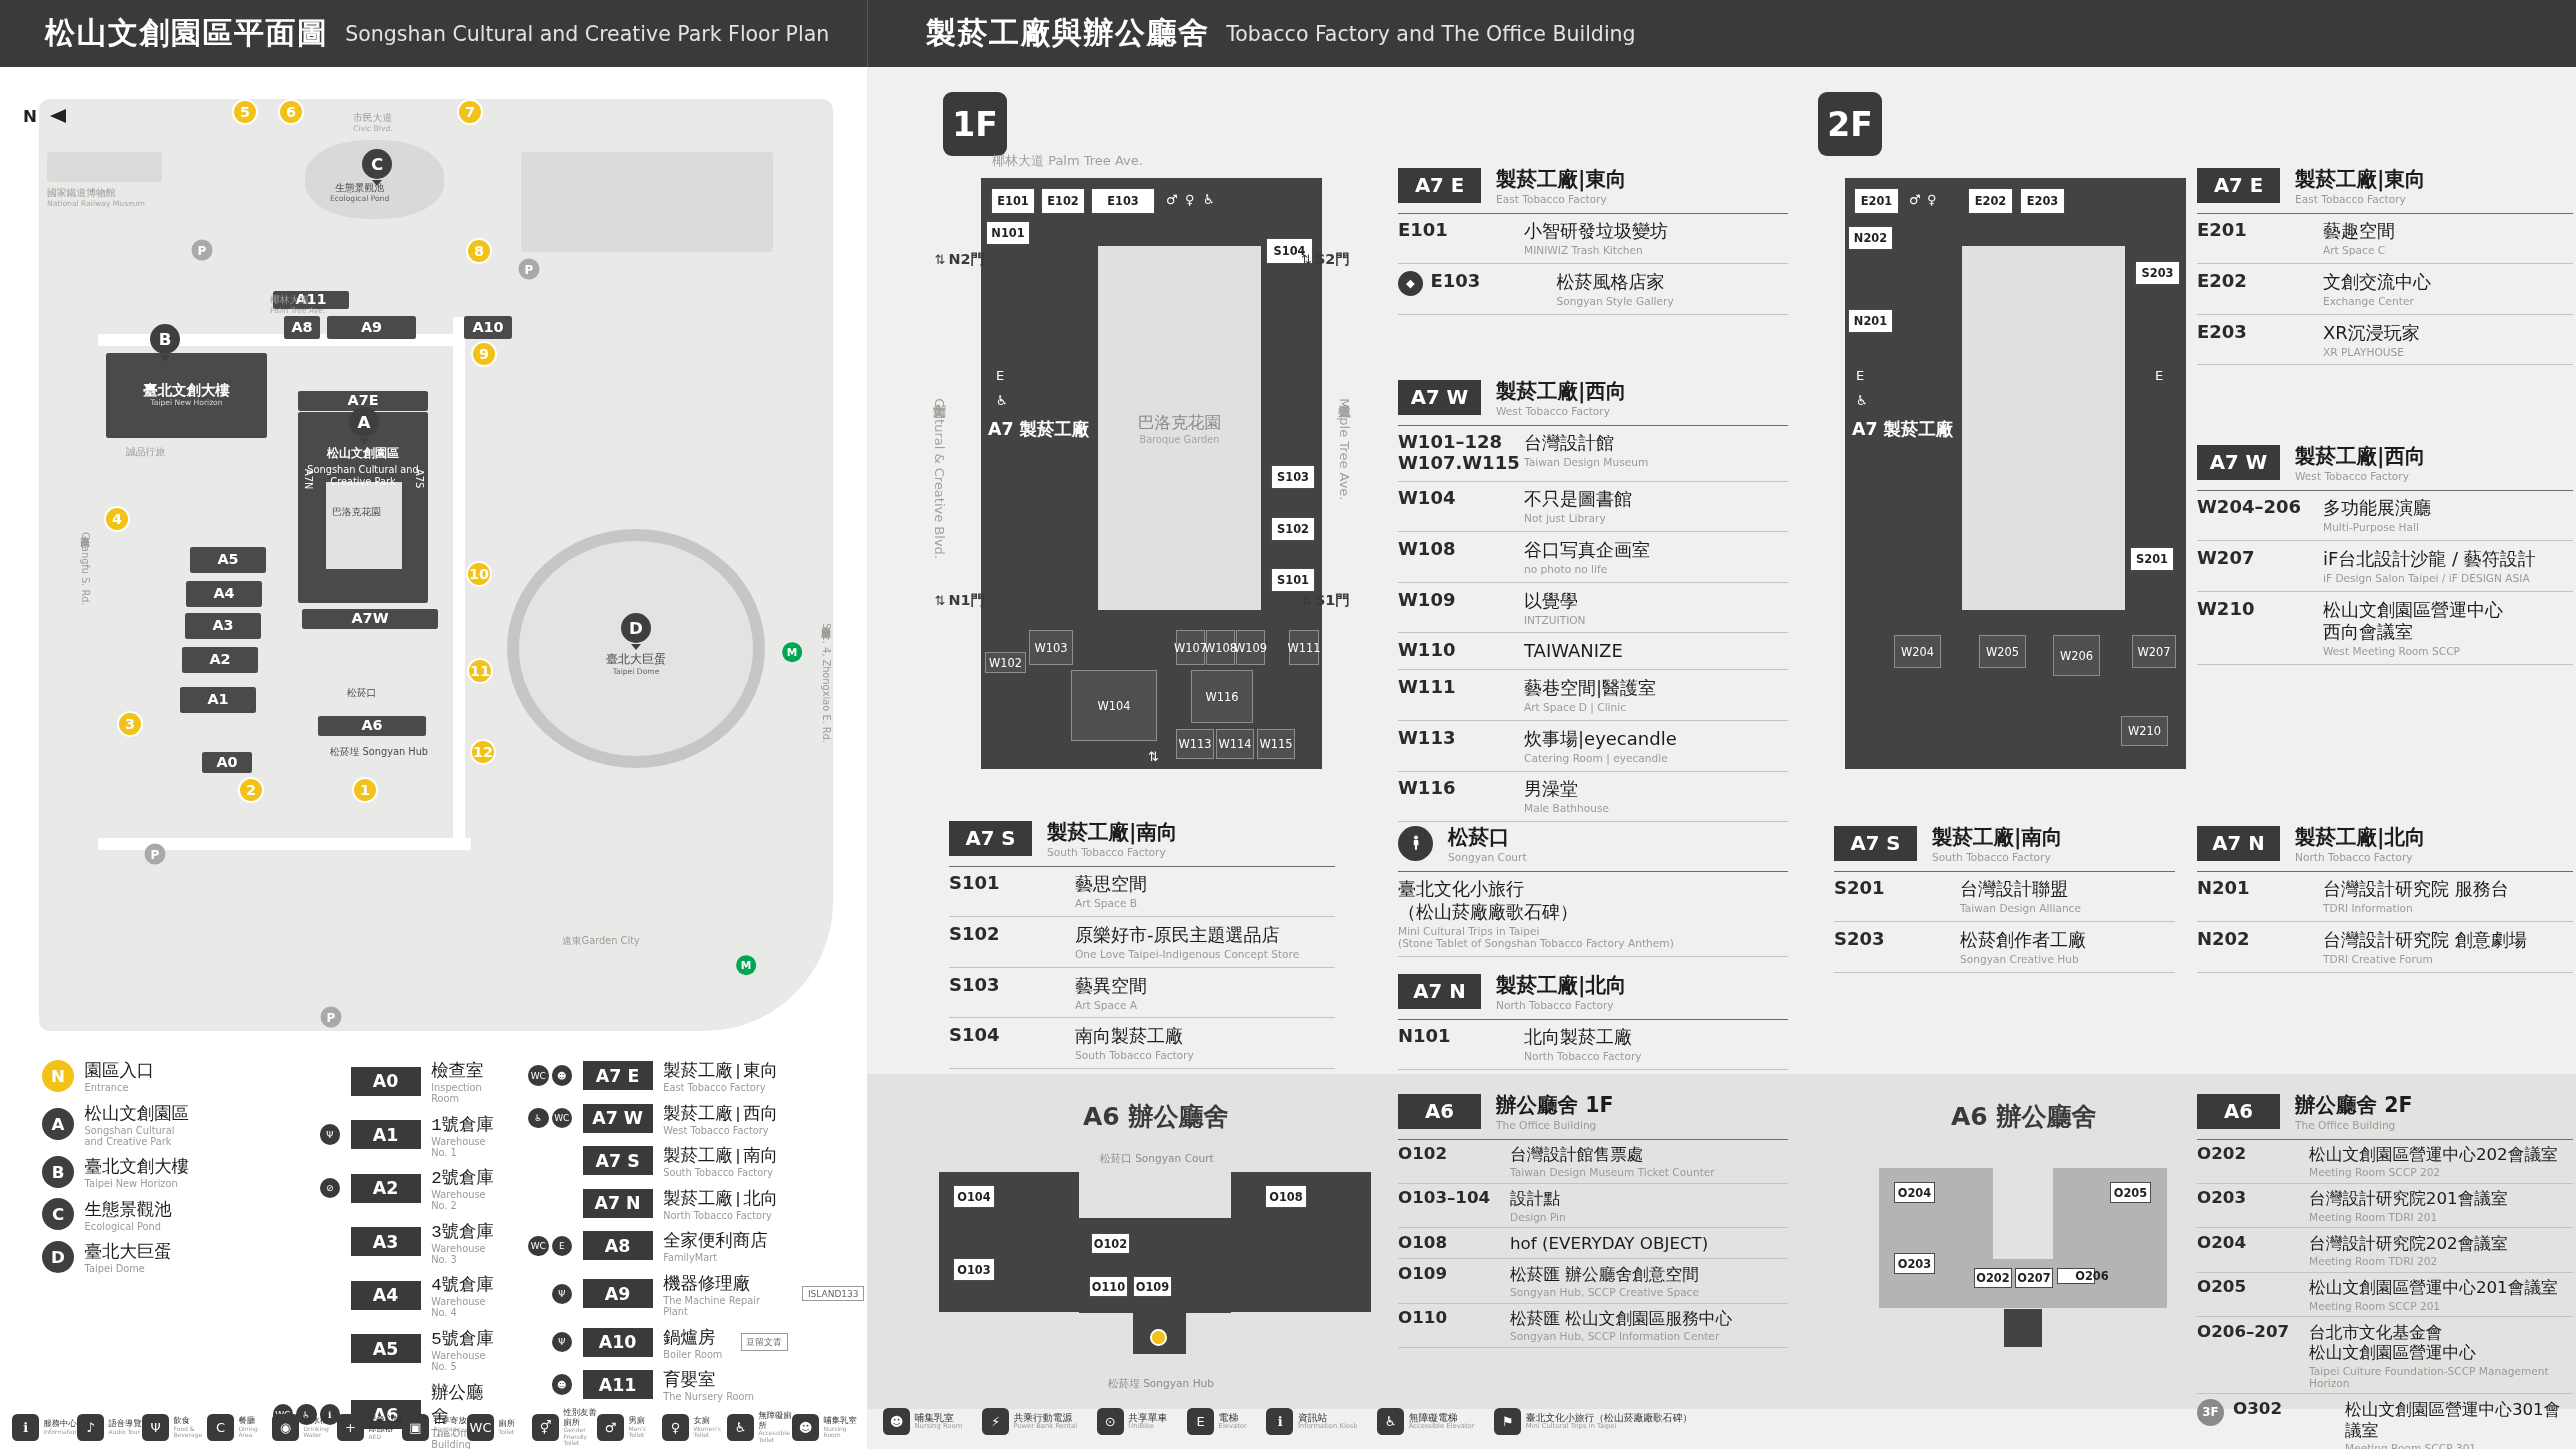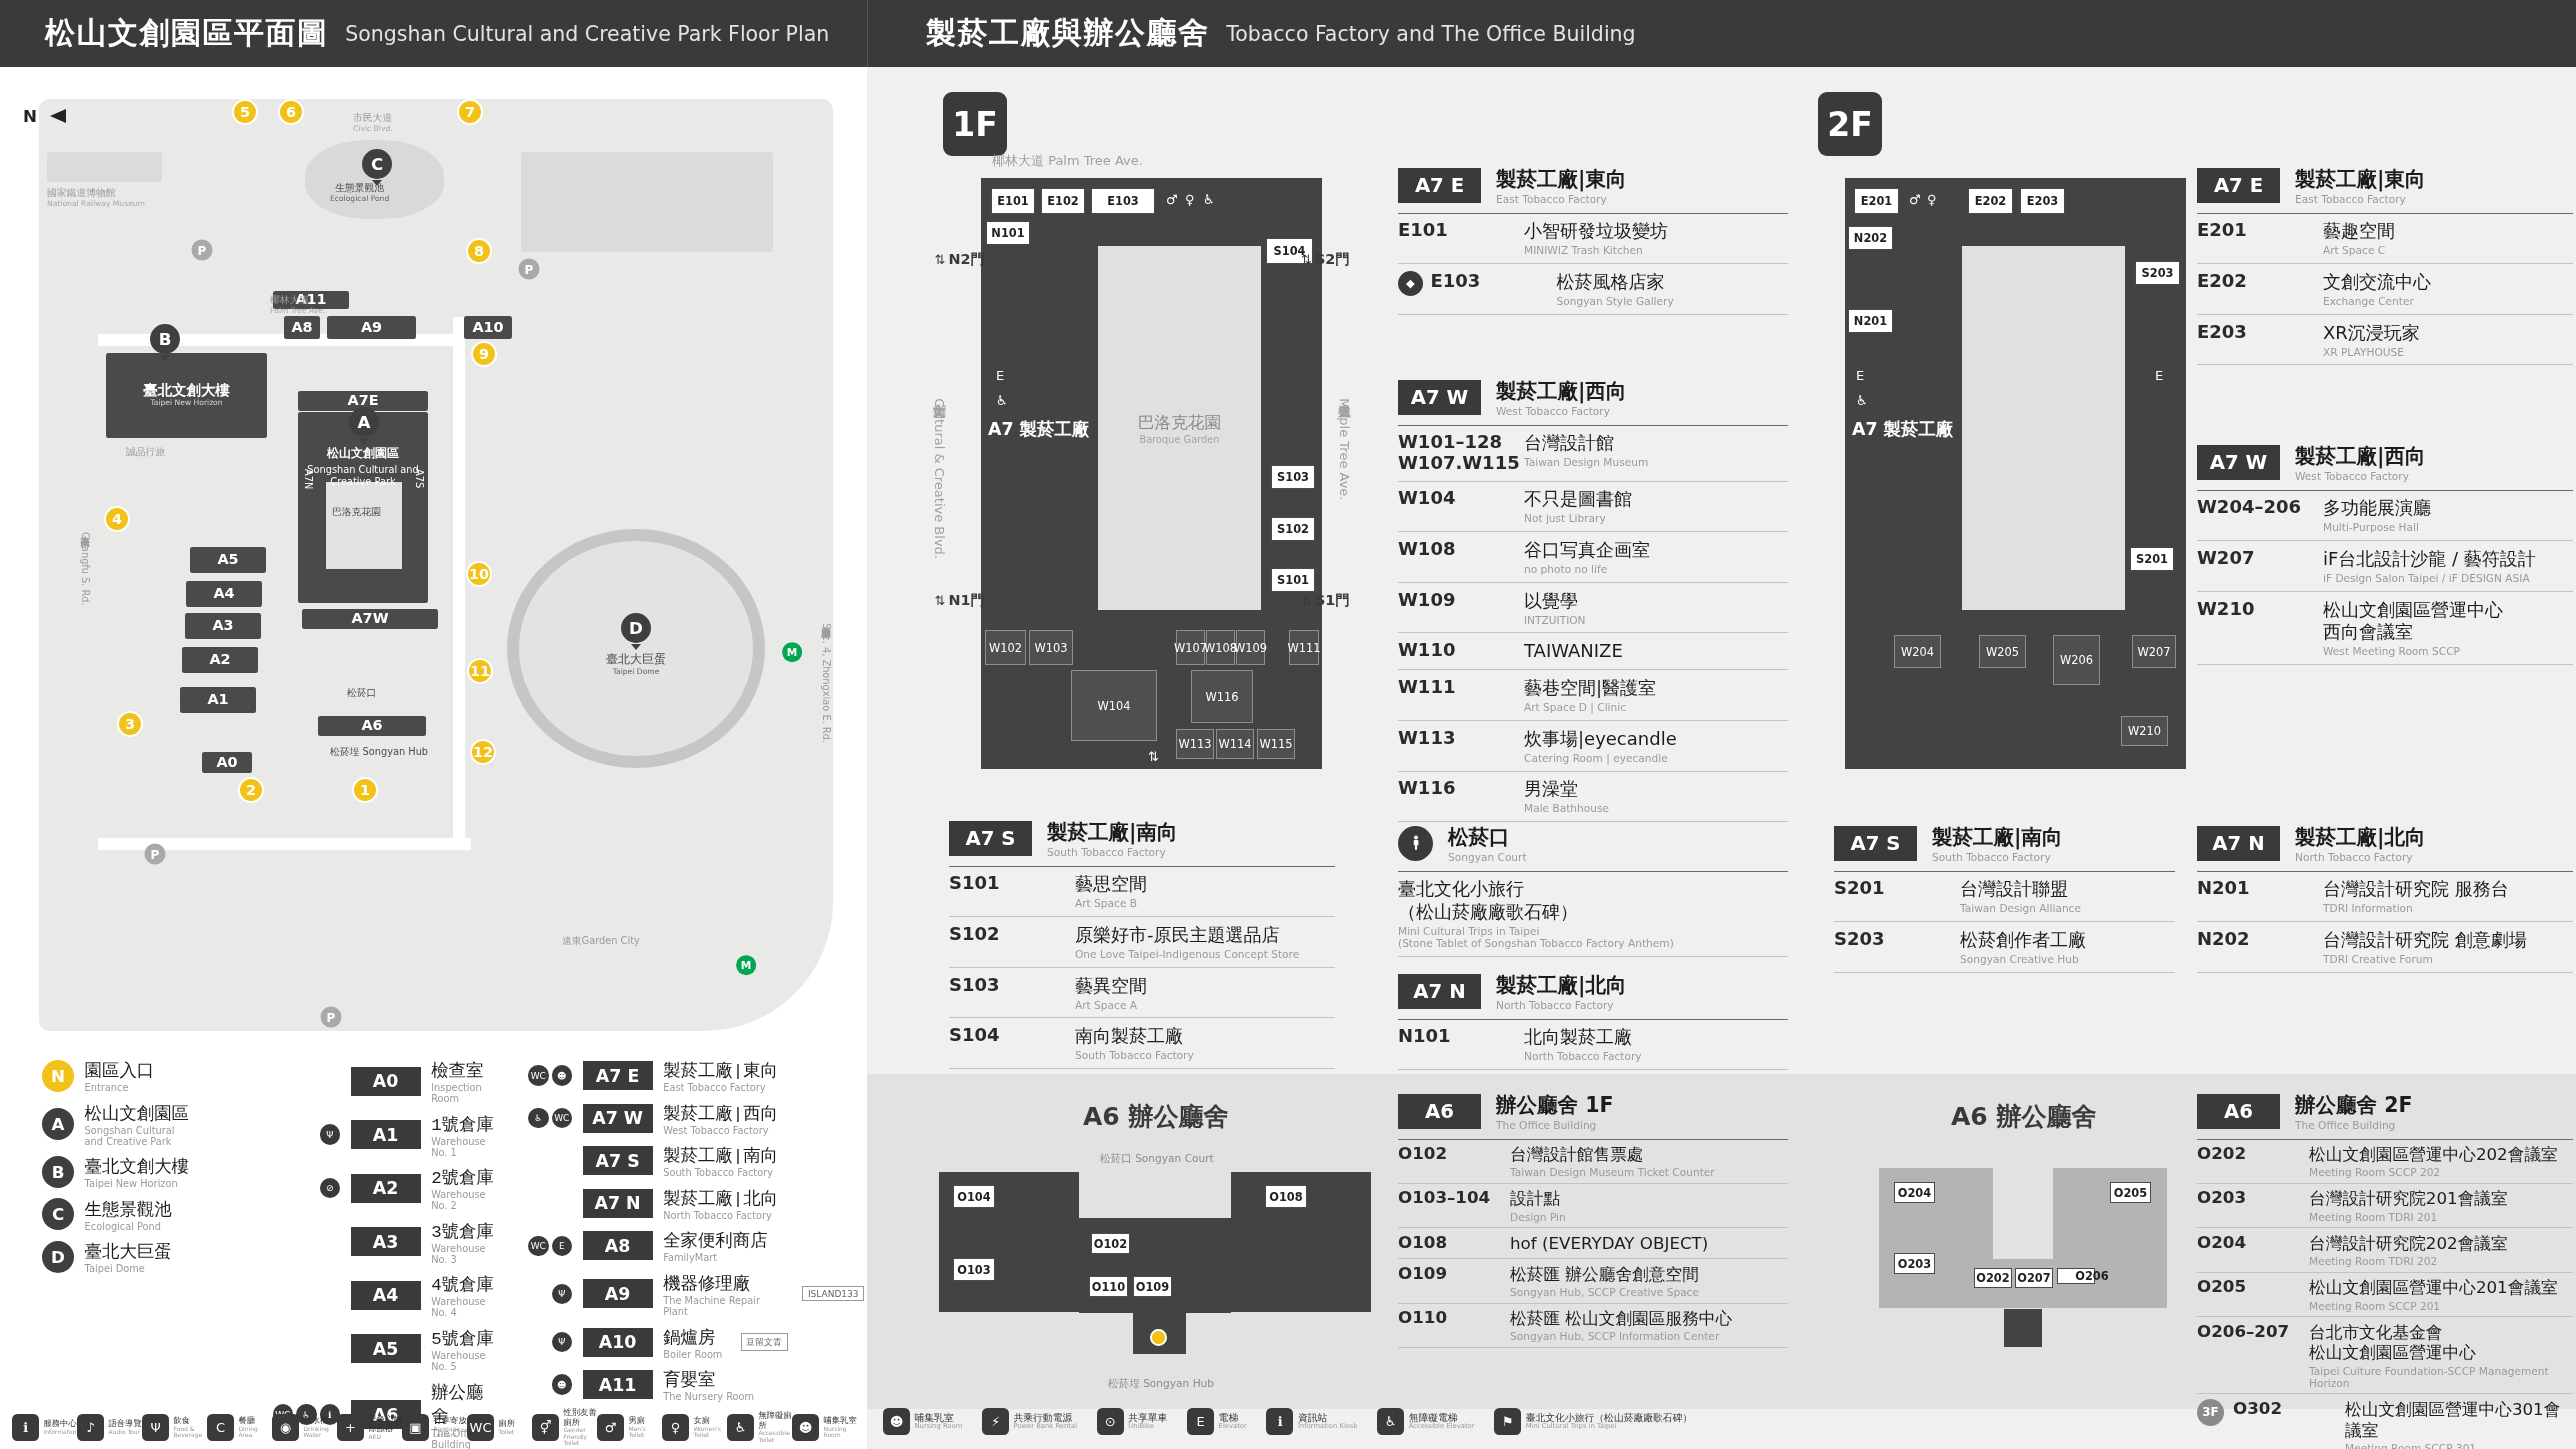--- a/index.html
+++ b/index.html
@@ -422,21 +422,21 @@
     <div class="bldg-label" style="left:64px;top:273px;">A7 製菸工廠</div>
     <div class="dyn">
         <div class="room light" style="left: 67px; top: 44px; width: 44px; height: 26px;">E101</div>
         <div class="room light" style="left: 117px; top: 44px; width: 44px; height: 26px;">E102</div>
         <div class="room light" style="left: 167px; top: 44px; width: 64px; height: 26px;">E103</div>
         <div class="room light" style="left: 62px; top: 77px; width: 44px; height: 24px;">N101</div>
         <div class="room light" style="left: 342px; top: 94px; width: 47px; height: 26px;">S104</div>
         <div class="room light" style="left: 347px; top: 321px; width: 44px; height: 24px;">S103</div>
         <div class="room light" style="left: 347px; top: 373px; width: 44px; height: 24px;">S102</div>
         <div class="room light" style="left: 347px; top: 424px; width: 44px; height: 24px;">S101</div>
-        <div class="room" style="left: 61px; top: 486px; width: 41px; height: 35px;">W102</div>
+        <div class="room" style="left: 61px; top: 508px; width: 41px; height: 21px;">W102</div>
         <div class="room" style="left: 105px; top: 486px; width: 44px; height: 35px;">W103</div>
         <div class="room" style="left: 252px; top: 486px; width: 29px; height: 35px;">W107</div>
         <div class="room" style="left: 282px; top: 486px; width: 29px; height: 35px;">W108</div>
         <div class="room" style="left: 312px; top: 486px; width: 29px; height: 35px;">W109</div>
         <div class="room" style="left: 365px; top: 486px; width: 30px; height: 35px;">W111</div>
         <div class="room" style="left: 147px; top: 526px; width: 86px; height: 71px;">W104</div>
         <div class="room" style="left: 267px; top: 526px; width: 62px; height: 53px;">W116</div>
         <div class="room" style="left: 252px; top: 585px; width: 38px; height: 30px;">W113</div>
         <div class="room" style="left: 292px; top: 585px; width: 38px; height: 30px;">W114</div>
         <div class="room" style="left: 333px; top: 585px; width: 38px; height: 30px;">W115</div>
@@ -472,21 +472,21 @@
     <div class="dyn">
         <div class="room light" style="left: 36px; top: 44px; width: 45px; height: 26px;">E201</div>
         <div class="room light" style="left: 150px; top: 44px; width: 45px; height: 26px;">E202</div>
         <div class="room light" style="left: 202px; top: 44px; width: 45px; height: 26px;">E203</div>
         <div class="room light" style="left: 30px; top: 82px; width: 45px; height: 24px;">N202</div>
         <div class="room light" style="left: 30px; top: 165px; width: 45px; height: 24px;">N201</div>
         <div class="room light" style="left: 317px; top: 117px; width: 45px; height: 24px;">S203</div>
         <div class="room light" style="left: 312px; top: 403px; width: 44px; height: 24px;">S201</div>
         <div class="room" style="left: 76px; top: 491px; width: 47px; height: 33px;">W204</div>
         <div class="room" style="left: 161px; top: 491px; width: 47px; height: 33px;">W205</div>
-        <div class="room" style="left: 235px; top: 491px; width: 47px; height: 50px;">W206</div>
+        <div class="room" style="left: 235px; top: 491px; width: 47px; height: 41px;">W206</div>
         <div class="room" style="left: 314px; top: 491px; width: 44px; height: 33px;">W207</div>
         <div class="room" style="left: 303px; top: 572px; width: 47px; height: 30px;">W210</div>
         <div class="picto" style="left: 91px; top: 48px;">♂</div>
         <div class="picto" style="left: 109px; top: 48px;">♀</div>
         <div class="picto" style="left: 38px; top: 224px;">E</div>
         <div class="picto" style="left: 38px; top: 249px;">♿</div>
         <div class="picto" style="left: 337px; top: 224px;">E</div>
       </div>
   </div>
 

